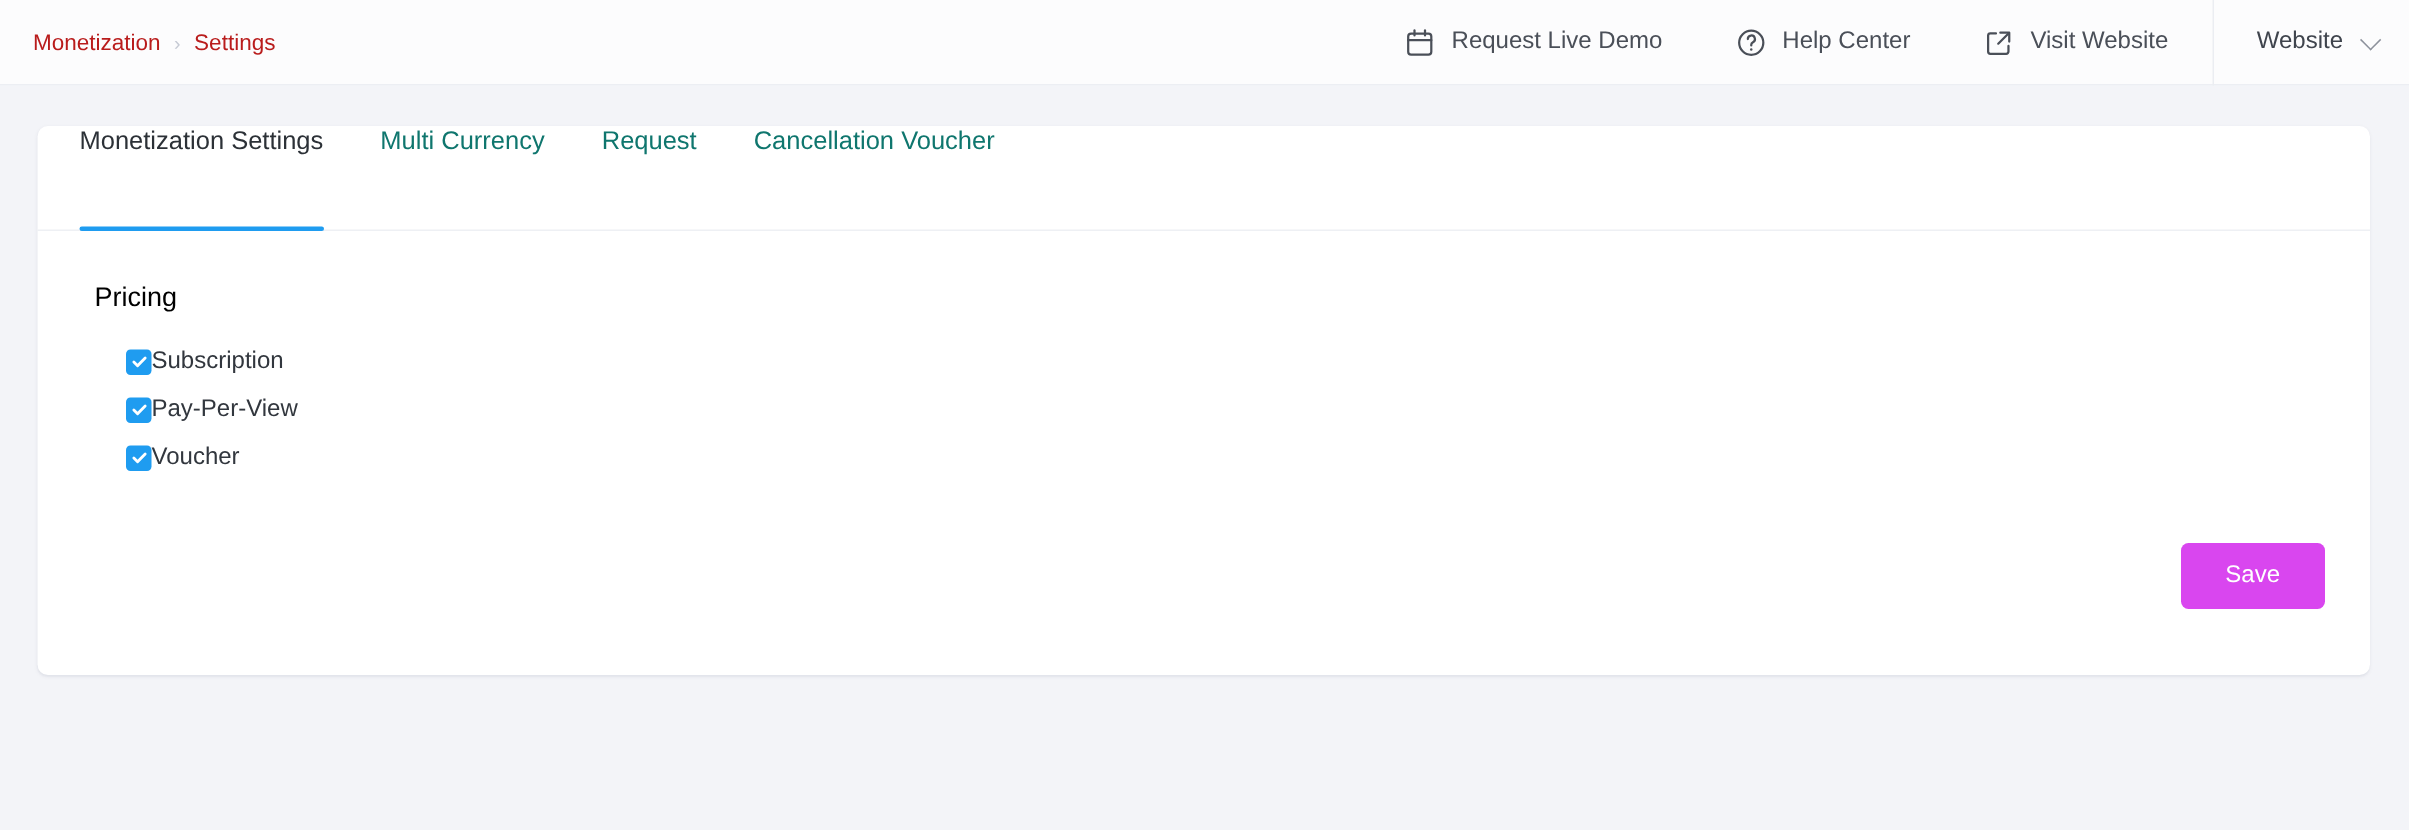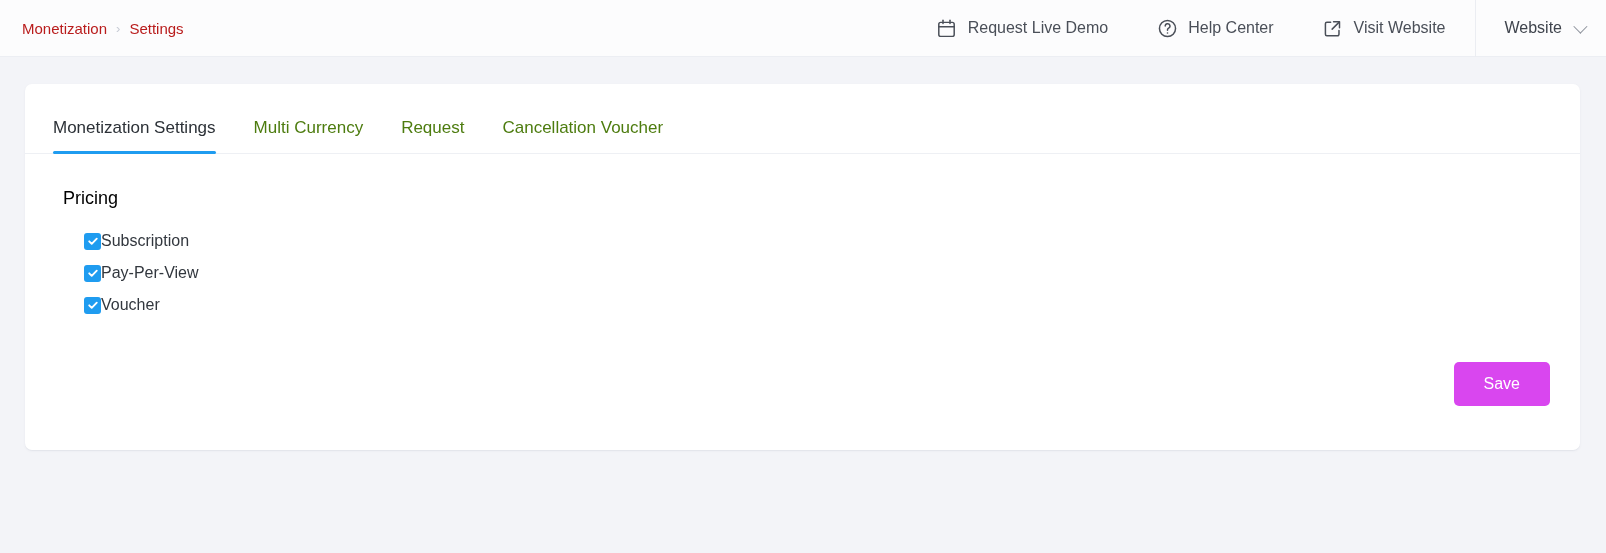--- a/index.html
+++ b/index.html
@@ -97,29 +97,28 @@
     background: #ffffff;
     border-radius: 7px;
     box-shadow: 0 1px 3px rgba(25, 35, 70, 0.05), 0 1px 1px rgba(25, 35, 70, 0.03);
     height: 366px;
     box-sizing: border-box;
     position: relative;
   }
 
   .tabs {
     display: flex;
-    align-items: flex-end;
     height: 70px;
     padding: 0 0 0 28px;
     border-bottom: 1px solid #eef0f4;
     box-sizing: border-box;
   }
   .tab {
     font-size: 17px;
-    color: #4d7c0f;
+    color: #0f766e;
     padding: 0 0 15px 0;
     margin-right: 38px;
     cursor: pointer;
     position: relative;
     white-space: nowrap;
   }
   .tab.active { color: #2c3137; }
   .tab.active::after {
     content: "";
     position: absolute;

